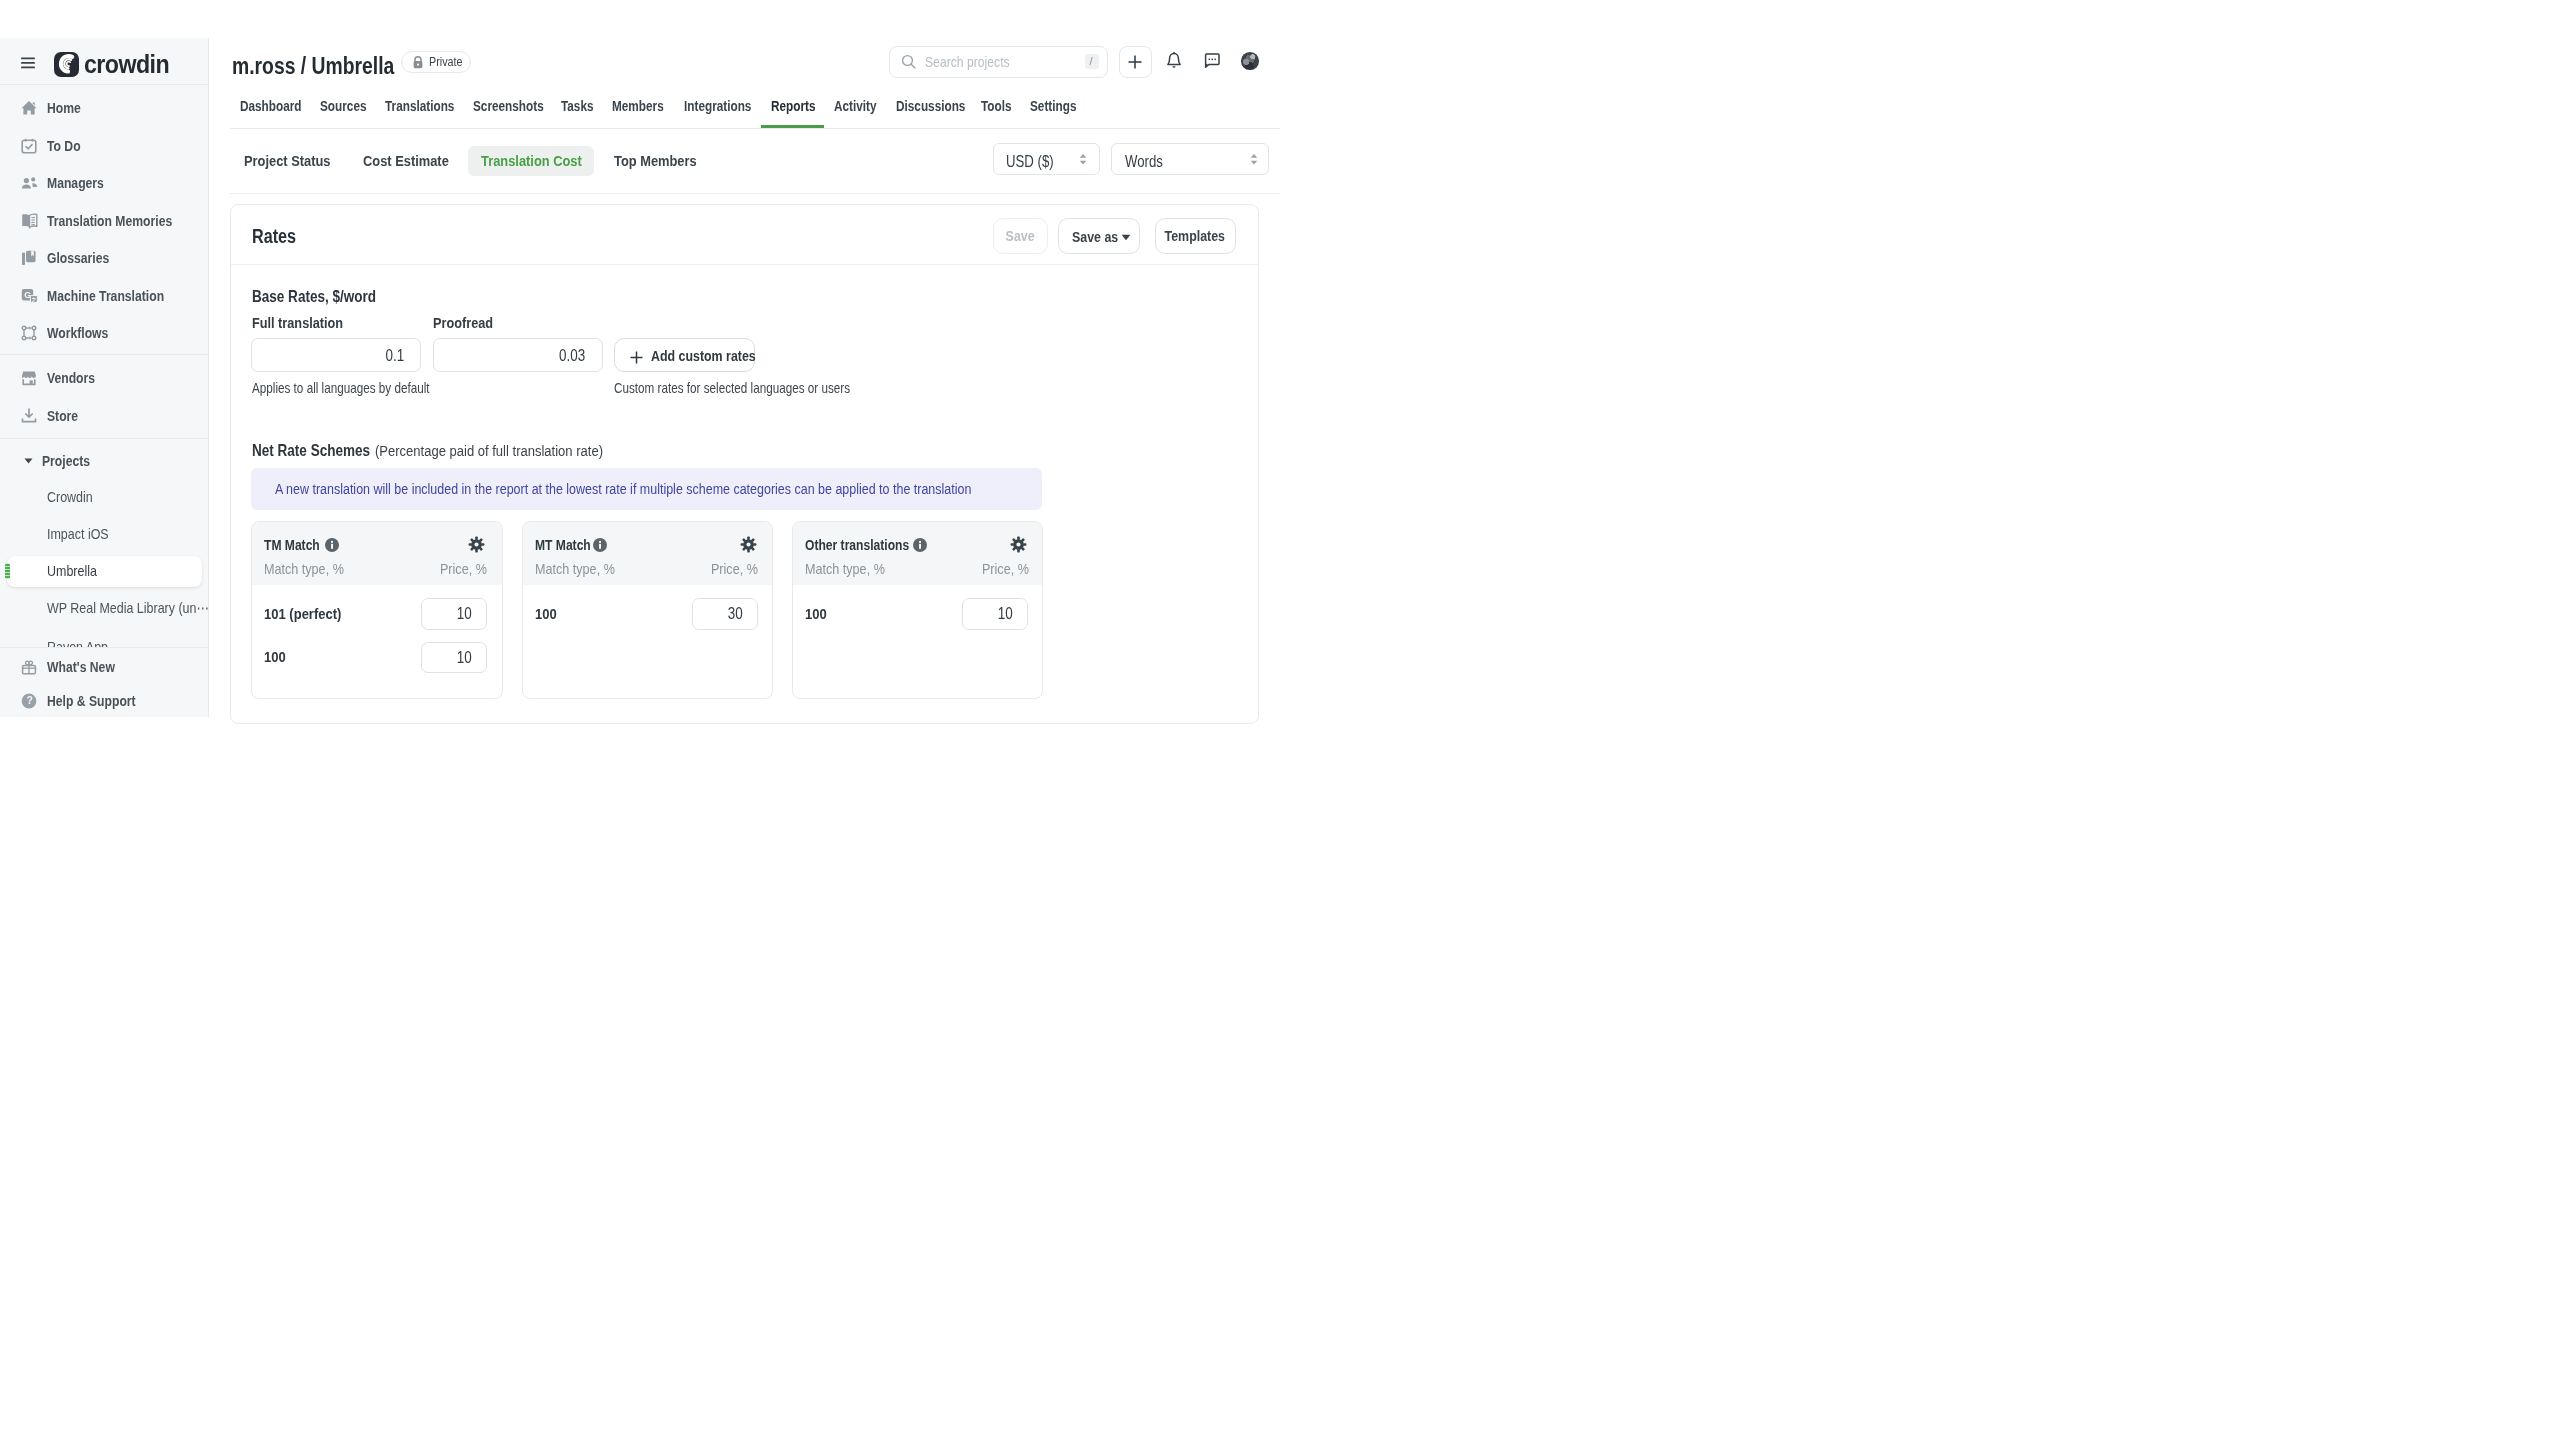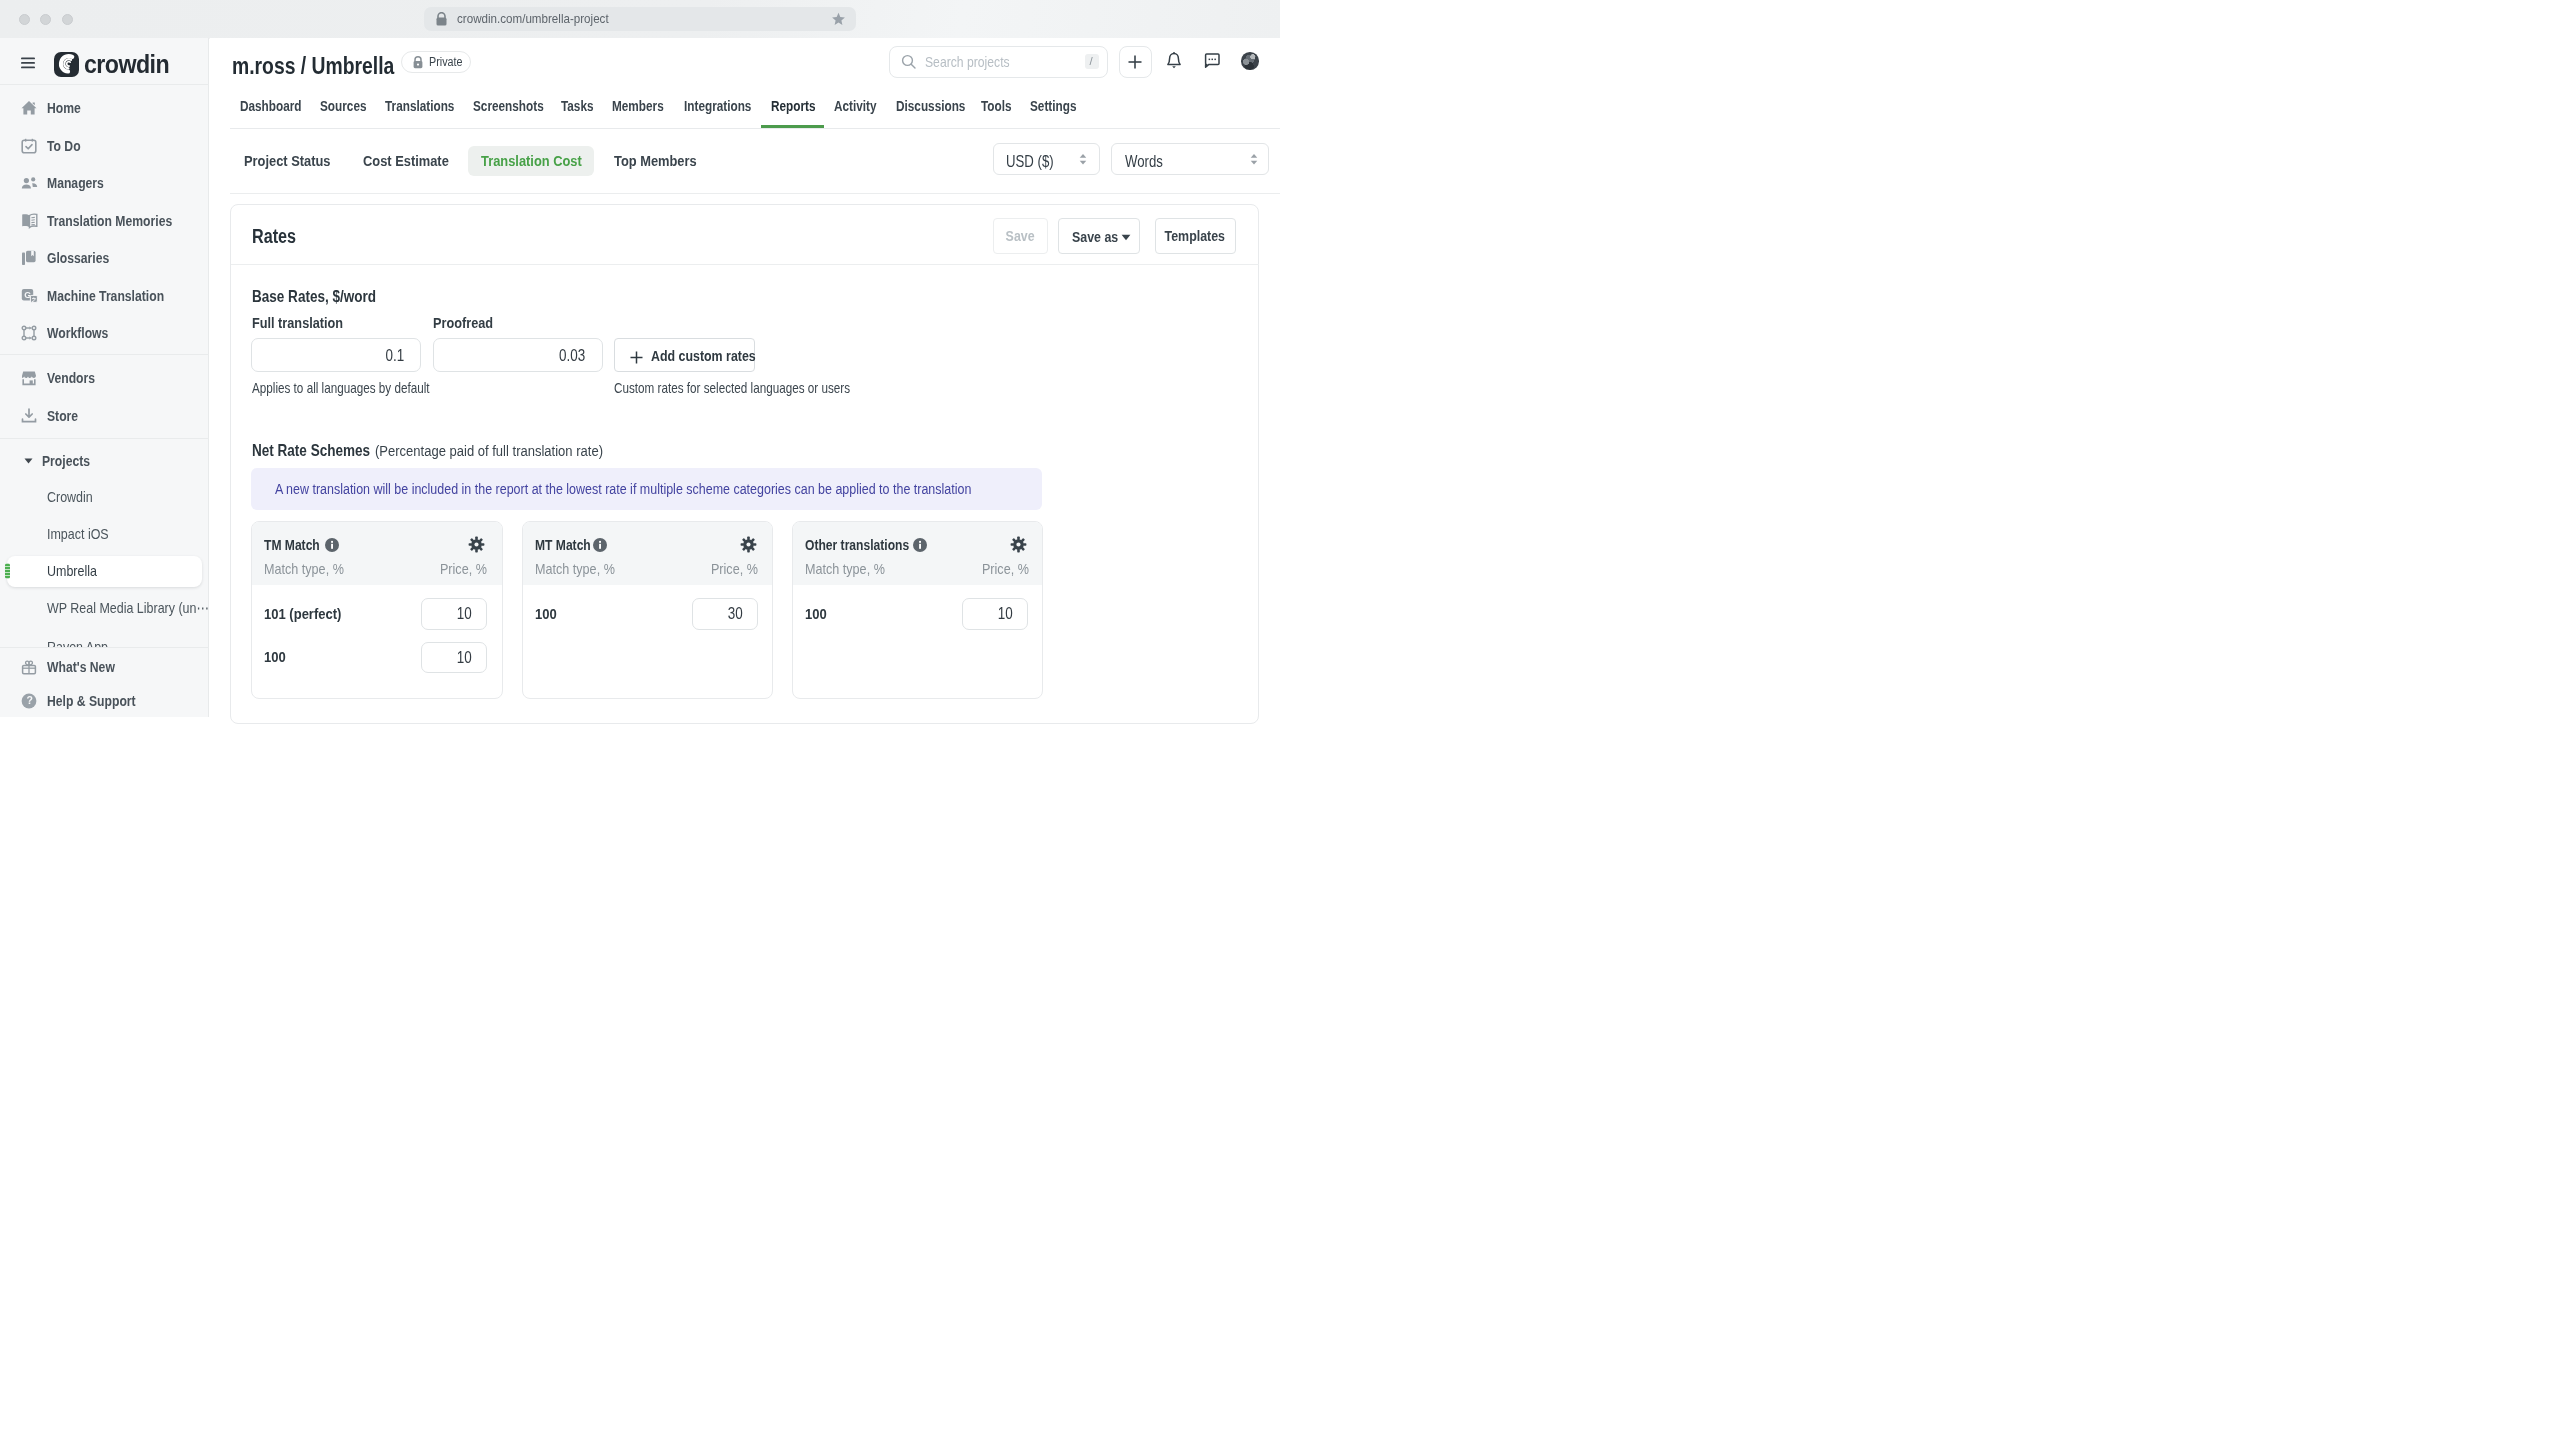--- a/index.html
+++ b/index.html
@@ -33,54 +33,39 @@
 
 .sbt { font-size:14.5px; font-weight:bold; color:#49525a; line-height:20px; transform:scaleX(.84); }
 .sbp { font-size:14.5px; color:#4b555c; line-height:20px; transform:scaleX(.86); }
 
 
 #main { position:absolute; left:210px; top:38px; width:1070px; height:679px; background:#fff; }
 .tab { font-size:15.5px; font-weight:bold; color:#3a444c; line-height:20px; transform:scaleX(.76); }
 .stab { font-size:15.5px; font-weight:bold; color:#3a444c; line-height:22px; transform:scaleX(.83); }
 .sel { position:absolute; border:1px solid #e2e5e7; border-radius:6px; background:#fff; }
 .updn { position:absolute; width:8px; height:12.5px; }
-.btn { position:absolute; height:36px; border:1px solid #dfe3e5; border-radius:4px; background:#fff;
+.btn { position:absolute; height:36px; border:1px solid #dfe3e5; border-radius:10px; background:#fff;
   text-align:center; }
 .btn .bt { display:inline-block; font-size:15.5px; font-weight:bold; color:#39434b; line-height:34px; transform:scaleX(.8); }
 .inp { position:absolute; height:29px; border:1px solid #dfe3e5; border-radius:7px; background:#fff; }
 .inp .v { position:absolute; right:16px; top:0; line-height:33px; font-size:16px; color:#333b42;
   transform:scaleX(.84); transform-origin:100% 50%; }
 .lab { font-size:15.5px; font-weight:bold; color:#333d44; line-height:20px; transform:scaleX(.82); }
 .helper { font-size:15px; color:#3c464e; line-height:20px; transform:scaleX(.78); }
 .card { position:absolute; border:1px solid #e8eaec; border-radius:8px; background:#fff; }
 .schead { position:absolute; left:0; top:0; right:0; height:63px; background:#f4f6f7;
   border-radius:7px 7px 0 0; }
 .sctitle { font-size:15.5px; font-weight:bold; color:#2e383f; line-height:20px; transform:scaleX(.78); }
 .sclab { font-size:15px; color:#8b9399; line-height:20px; transform:scaleX(.84); }
 .scval { font-size:15.5px; font-weight:bold; color:#2e383f; line-height:20px; transform:scaleX(.84); }
 </style>
 </head>
 <body>
 <div id="page">
 
-  <div id="chrome">
-    <div class="dot" style="left:19px;"></div>
-    <div class="dot" style="left:39.5px;"></div>
-    <div class="dot" style="left:61.5px;"></div>
-    <div id="urlbar">
-      <svg class="abs" style="left:12px;top:5px;" width="11" height="14" viewBox="0 0 11 14">
-        <path d="M2 6 V4.2 a3.5 3.5 0 0 1 7 0 V6" fill="none" stroke="#7c848a" stroke-width="1.6"></path>
-        <rect x="0.5" y="5.6" width="10" height="7.9" rx="1.6" fill="#7c848a"></rect>
-      </svg>
-      <span class="t" style="left:33px; top:2px; line-height:20px; font-size:13.5px; color:#5d646b; transform:scaleX(.86);">crowdin.com/umbrella-project</span>
-      <svg class="abs" style="left:407px;top:5px;" width="15" height="15" viewBox="0 0 15 15">
-        <path d="M7.5 0.8 L9.3 5.0 L13.9 5.4 L10.4 8.4 L11.4 12.9 L7.5 10.5 L3.6 12.9 L4.6 8.4 L1.1 5.4 L5.7 5.0 Z" fill="#99a1a9"></path>
-      </svg>
-    </div>
-  </div>
 
   <div id="sidebar"></div>
   <div id="sbcontent">
 
     <svg class="abs" style="left:21px;top:57px;" width="14" height="12" viewBox="0 0 14 12">
       <rect x="0" y="0.5" width="14" height="1.8" rx="0.9" fill="#3a424a"></rect>
       <rect x="0" y="5.0" width="14" height="1.8" rx="0.9" fill="#3a424a"></rect>
       <rect x="0" y="9.5" width="14" height="1.8" rx="0.9" fill="#3a424a"></rect>
     </svg>
 

